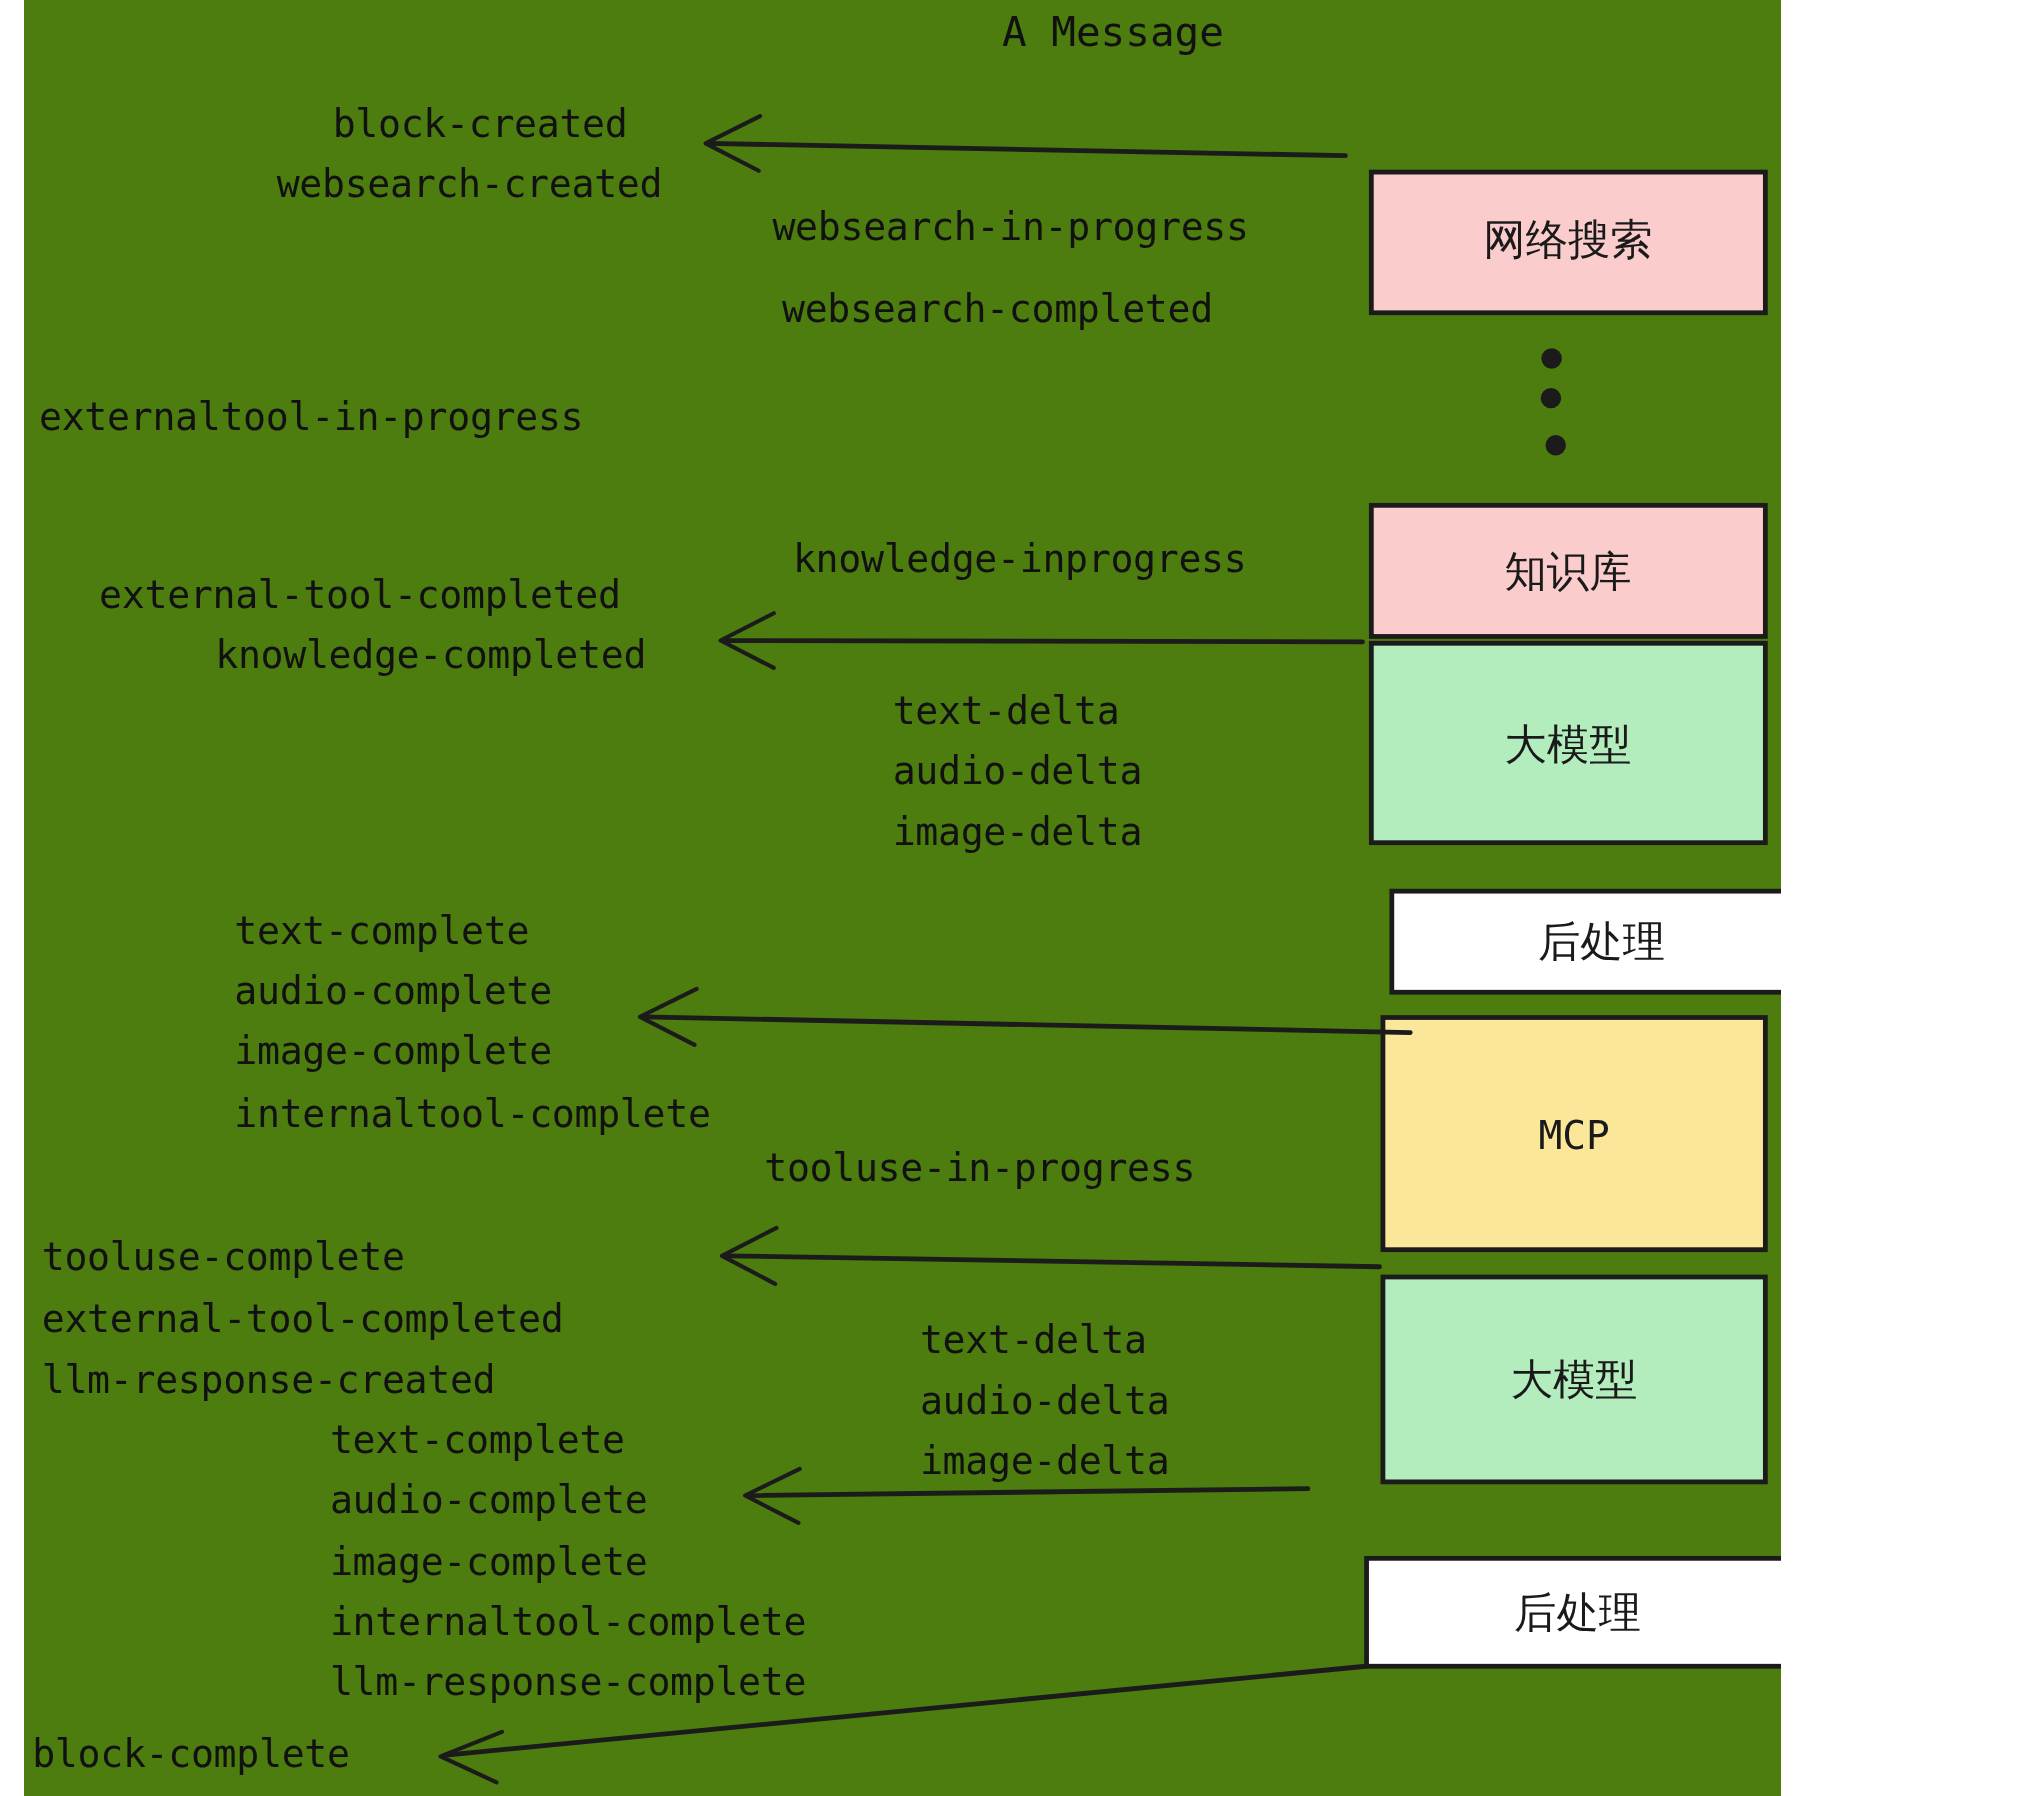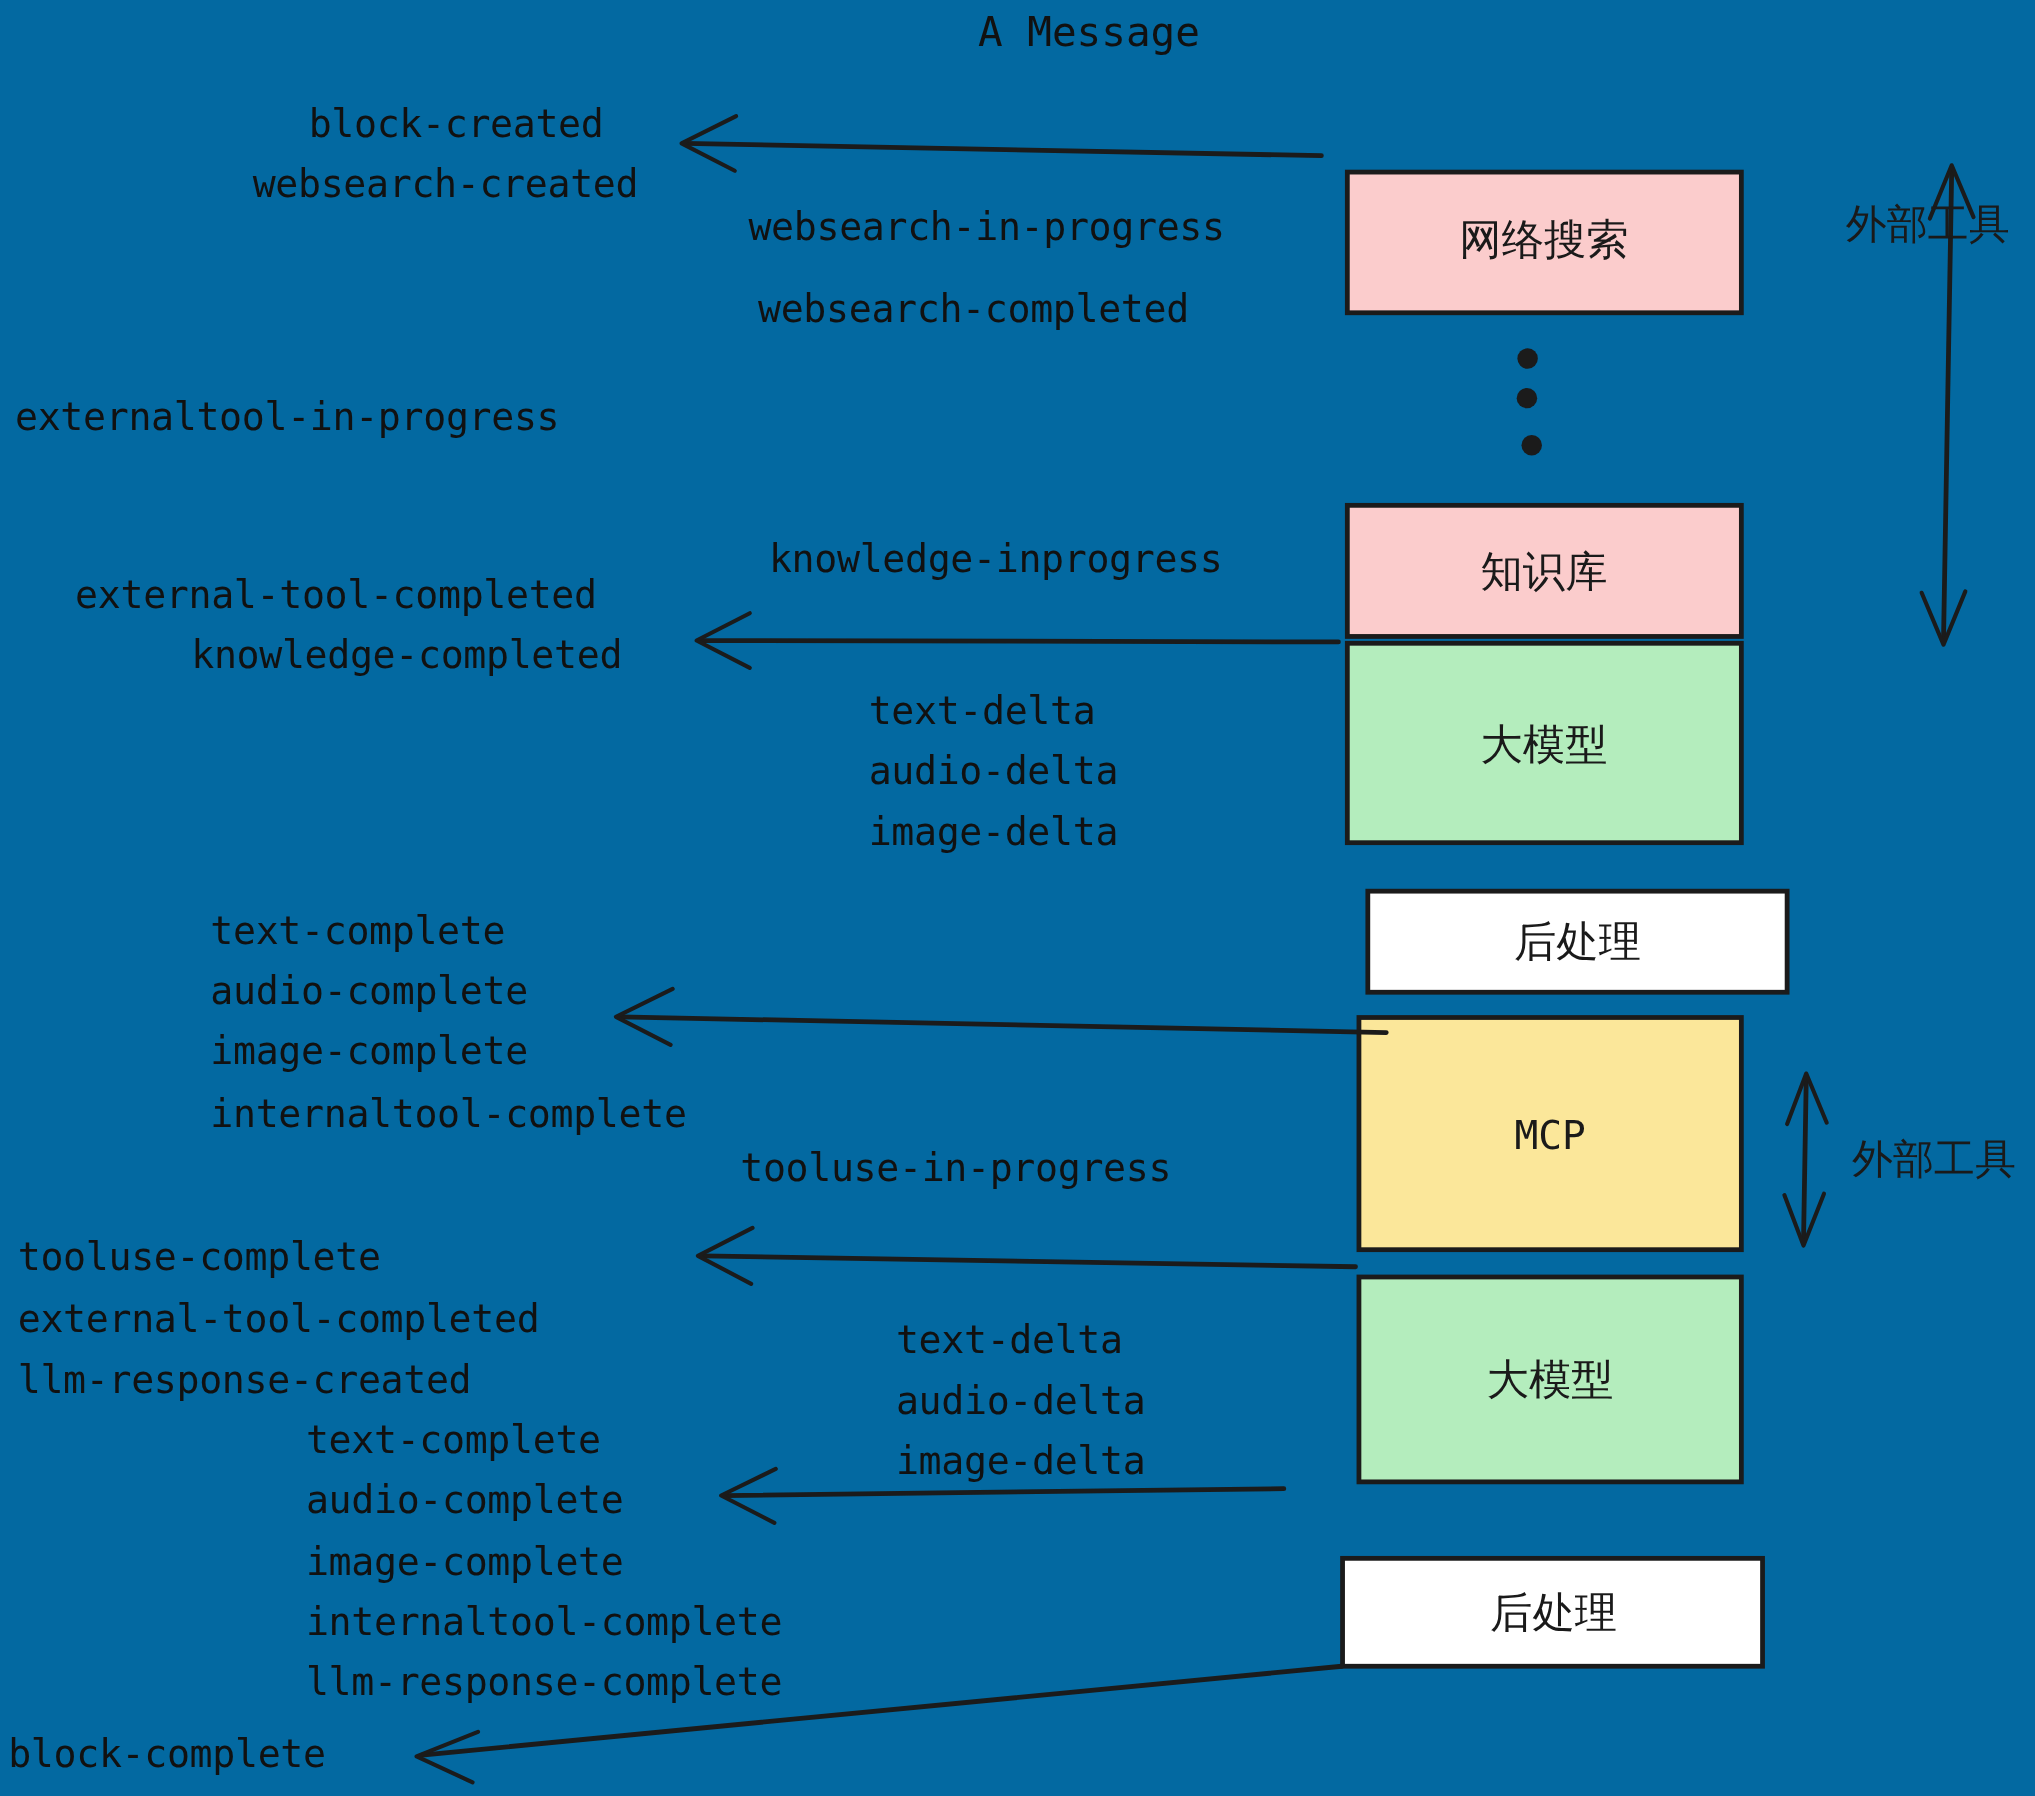--- a/index.html
+++ b/index.html
@@ -2,25 +2,26 @@
 <html style="font-size:11px"><head>
 <meta charset="utf-8">
 <style>
   html, body {
     margin: 0;
     padding: 0;
     background: #ffffff;
   }
   #page {
     position: relative;
-    width: 2035px;
+    width: 1757px;
     height: 1796px;
-    background: #0369a1;
+    background: #4d7c0f;
     overflow: hidden;
     font-family: "DejaVu Sans Mono", monospace;
+    margin-left: 24px;
   }
   svg#diagram {
     position: absolute;
     left: 0;
     top: 0;
     width: 2035px;
     height: 1796px;
   }
   .evt {
     font-family: "DejaVu Sans Mono", "Liberation Mono", monospace;

